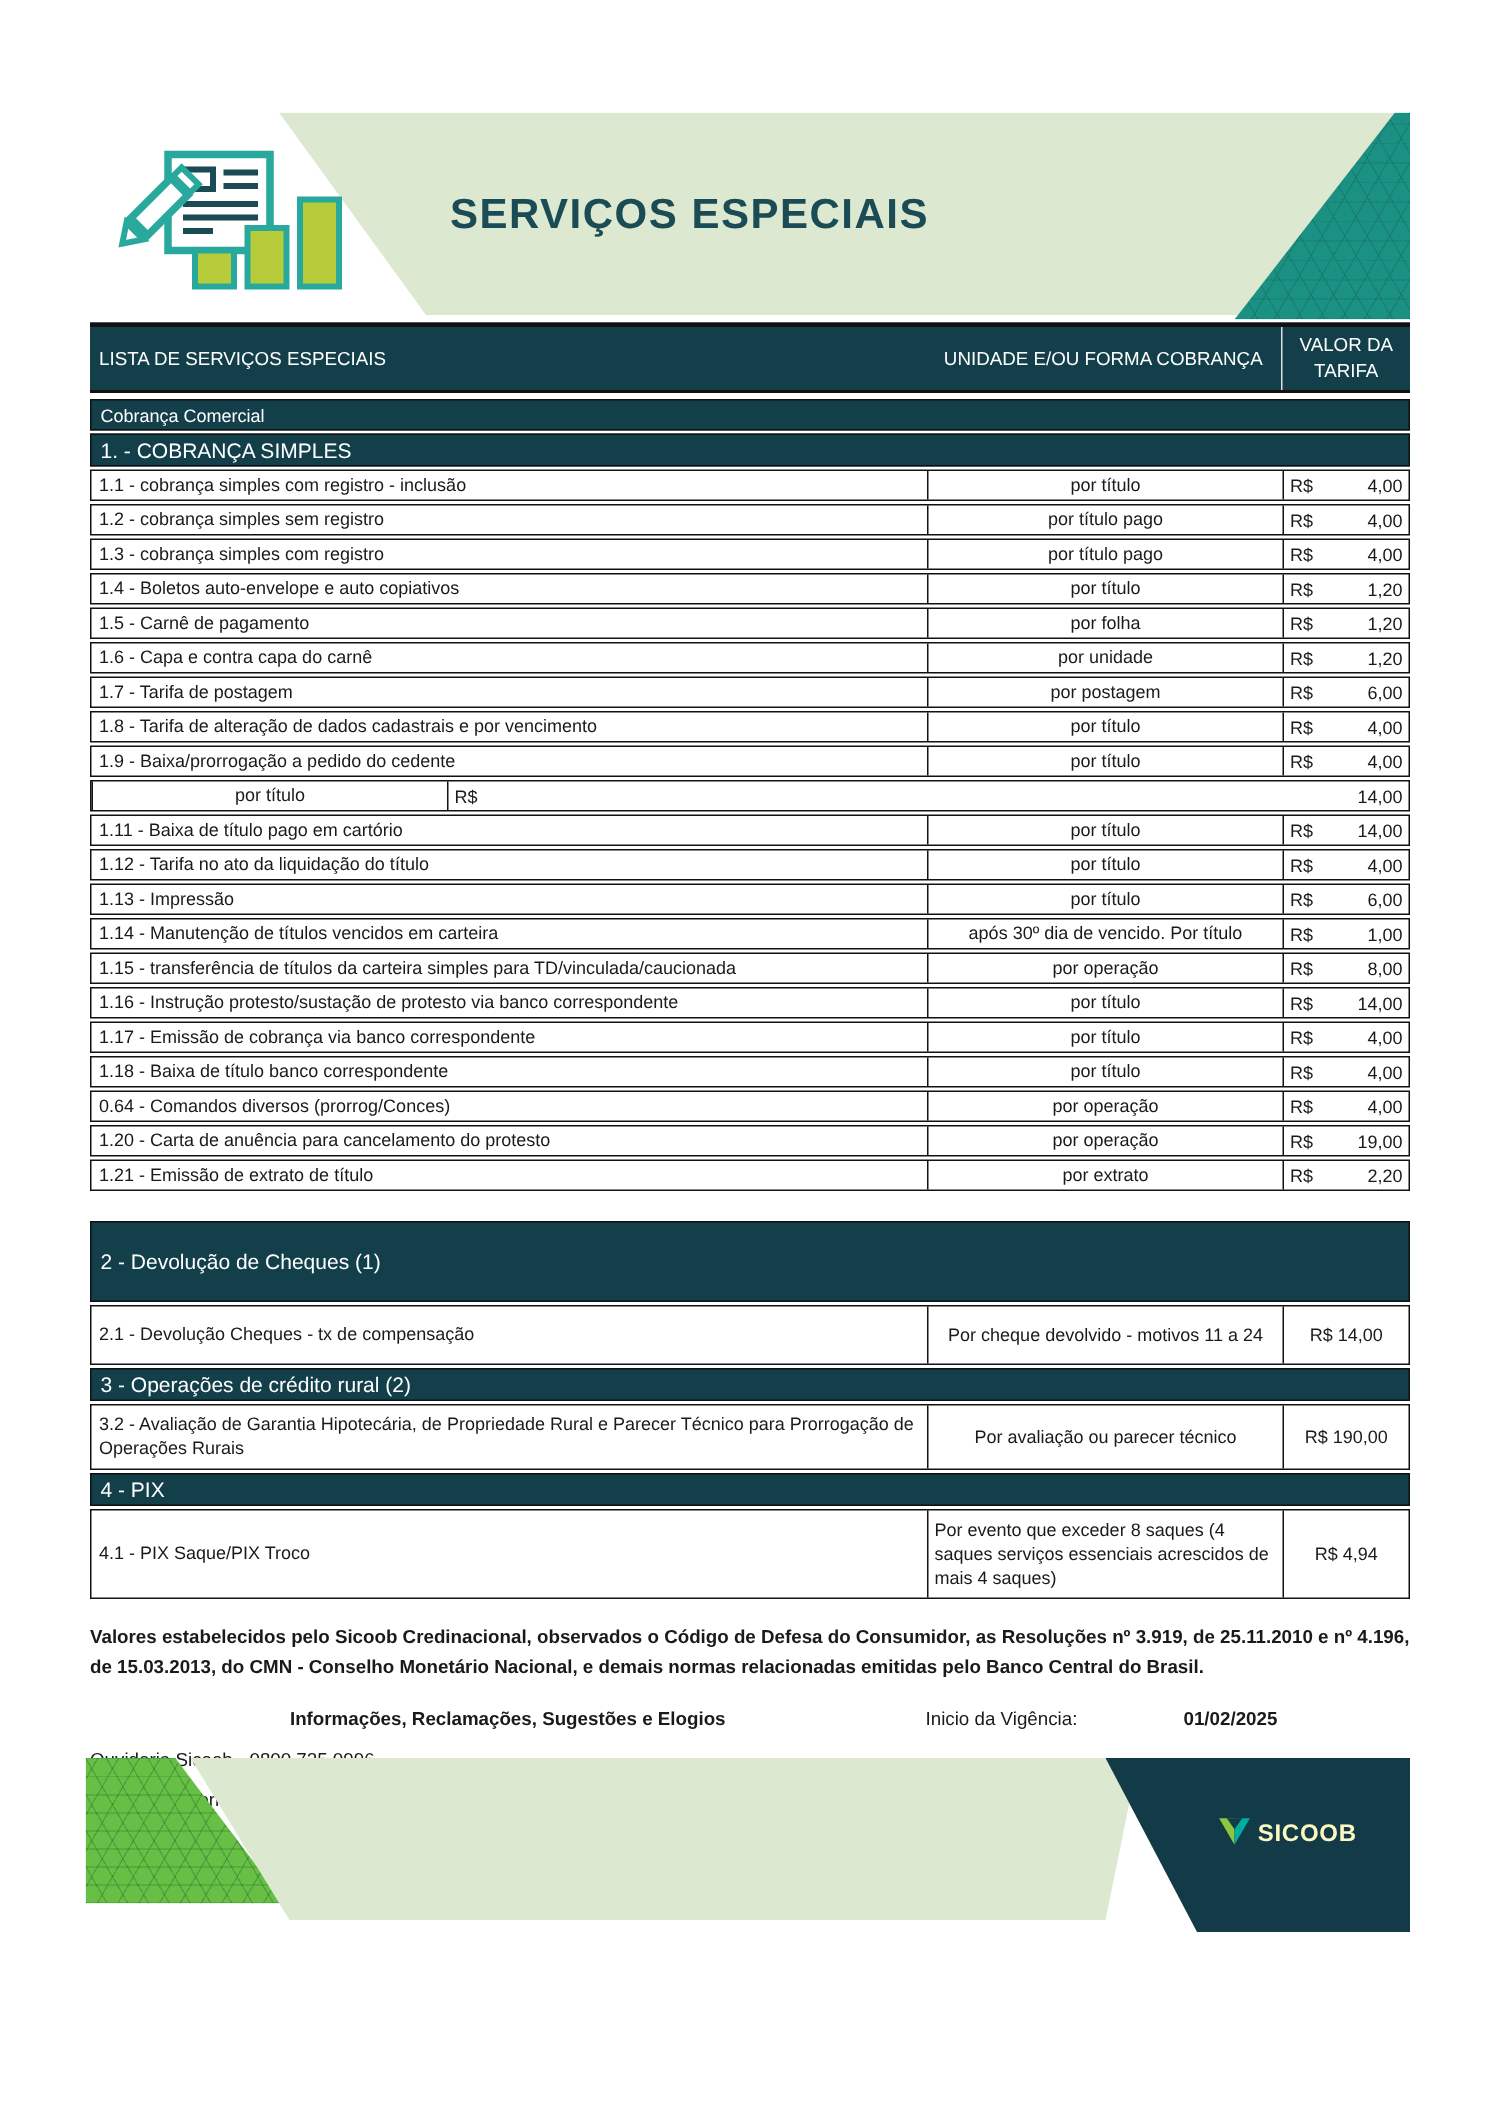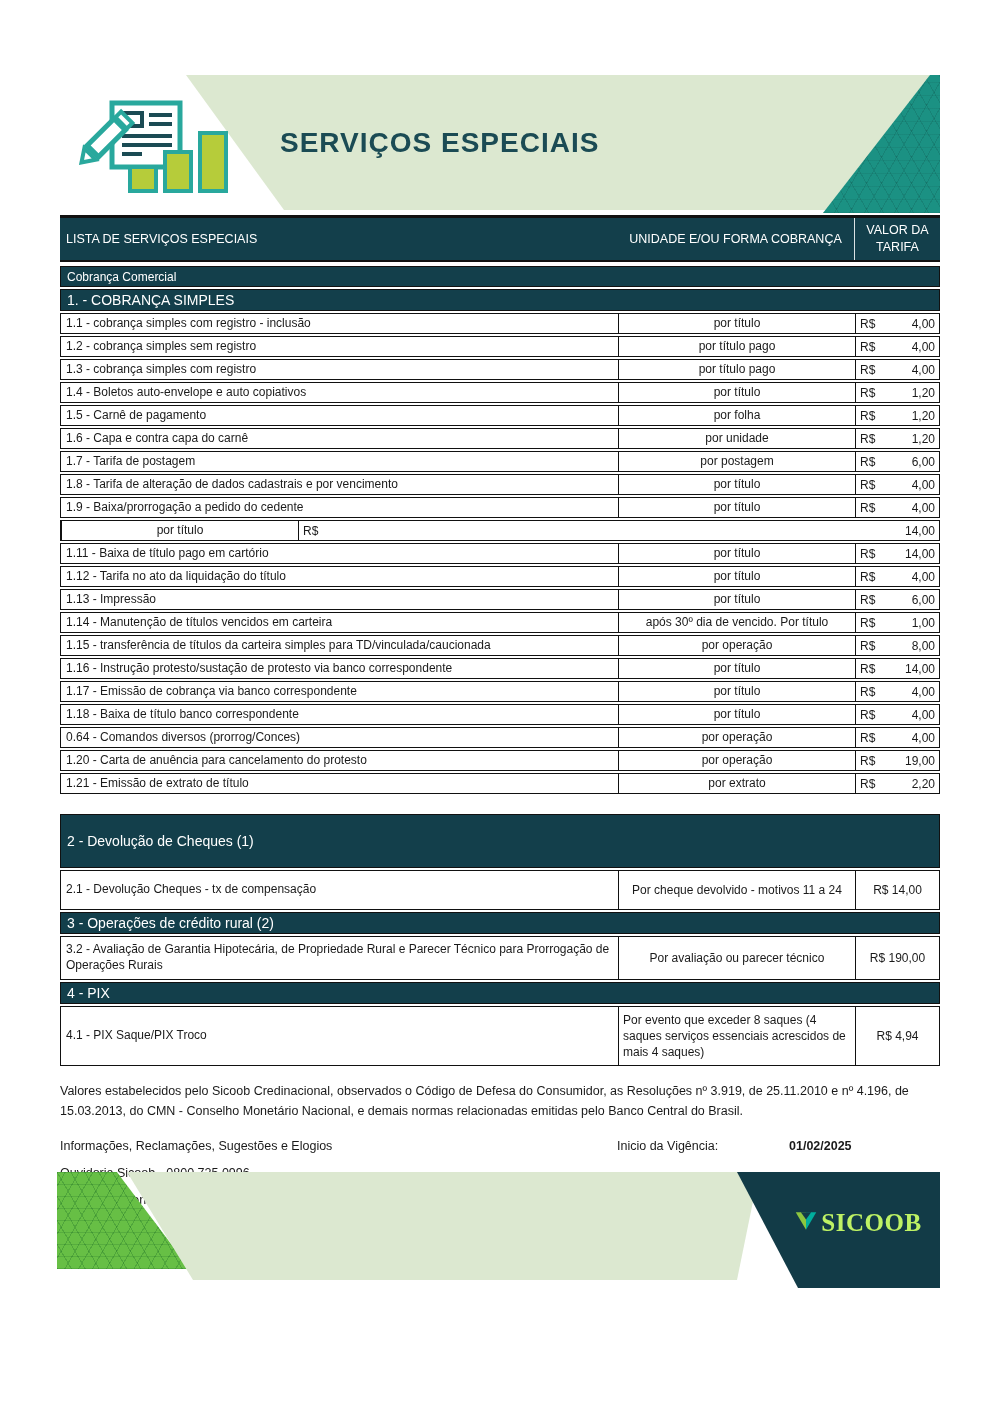--- a/index.html
+++ b/index.html
@@ -33,21 +33,21 @@
     position:absolute;top:0;right:0;width:117px;height:138px;background:var(--teal-tri);
     background-image:
       repeating-linear-gradient(60deg,rgba(0,0,0,0.10) 0 1px,transparent 1px 13px),
       repeating-linear-gradient(-60deg,rgba(0,0,0,0.10) 0 1px,transparent 1px 13px),
       repeating-linear-gradient(0deg,rgba(0,0,0,0.06) 0 1px,transparent 1px 13px);
     -webkit-clip-path:polygon(calc(100% - 10px) 0,100% 0,100% 100%,0 100%);
     clip-path:polygon(calc(100% - 10px) 0,100% 0,100% 100%,0 100%);
   }
   .banner .doc-icon{position:absolute;left:12px;top:22px;}
   .banner h1{
-    position:absolute;left:220px;top:50%;transform:translateY(-50%);
+    position:absolute;left:240px;top:50%;transform:translateY(-50%);
     font-size:28px;font-weight:bold;color:var(--teal-title);letter-spacing:1px;
   }
 
   
   .tariff-table{margin-top:5px;font-size:12px;}
   .thead{
     display:flex;background:var(--teal-header);color:#fff;
     border-top:3px solid var(--border);border-bottom:2px solid var(--border);
     height:47px;align-items:stretch;font-size:12.5px;
   }
@@ -68,23 +68,23 @@
   .t-row .c1{flex:0 0 557px;display:flex;align-items:center;padding:1px 5px;line-height:1.3;}
   .t-row .c2{flex:0 0 237px;display:flex;align-items:center;justify-content:center;text-align:center;
     border-left:1px solid var(--border);padding:1px 4px;line-height:1.35;}
   .t-row .c2.left{justify-content:flex-start;text-align:left;}
   .t-row .c3{flex:1 1 auto;display:flex;align-items:center;border-left:1px solid var(--border);padding:0 4px;}
   .t-row .c3 .cur{margin-right:auto;}
   .t-row .c3 .num{margin-left:auto;}
   .t-row .c3.center{justify-content:center;text-align:center;}
 
   
-  .notes{margin-top:15px;font-size:12.5px;line-height:1.6;}
+  .notes{margin-top:15px;font-size:12.5px;line-height:1.6;font-weight:bold;}
   .contact-row{display:flex;align-items:baseline;margin-top:18px;font-size:12.5px;}
-  .contact-row .ct{flex:0 0 557px;font-weight:normal;}
+  .contact-row .ct{flex:0 0 557px;font-weight:bold;text-align:center;}
   .contact-row .vl{flex:0 0 172px;}
   .contact-row .vd{font-weight:bold;}
   .contact-line{margin-top:13px;font-size:12.5px;}
 
   
   .bottom-banner{position:absolute;left:60px;top:1172px;width:880px;height:118px;}
   .bb-green{
     position:absolute;left:-3px;top:0;width:133px;height:97px;background:var(--green-bright);
     background-image:
       repeating-linear-gradient(60deg,rgba(10,90,30,0.25) 0 1px,transparent 1px 12px),
@@ -98,21 +98,21 @@
     -webkit-clip-path:polygon(62px 0,100% 0,calc(100% - 22px) 100%,128px 100%,66px 100%,66px 99%,0 0);
     clip-path:polygon(0 0,100% 0,calc(100% - 22px) 100%,66px 100%);
   }
   .bb-teal{
     position:absolute;right:0;top:0;width:203px;height:116px;background:var(--logo-bg);
     -webkit-clip-path:polygon(0 0,100% 0,100% 100%,61px 100%);
     clip-path:polygon(0 0,100% 0,100% 100%,61px 100%);
     display:flex;align-items:center;justify-content:center;
   }
   .sicoob-logo{display:flex;align-items:center;gap:4px;margin-left:40px;margin-top:-14px;}
-  .sicoob-logo .word{color:#bef264;font-weight:bold;font-size:25px;letter-spacing:0.5px;font-family:Liberation Serif, serif;}
+  .sicoob-logo .word{color:#fef9c3;font-weight:bold;font-size:16px;letter-spacing:0.5px;}
 </style>
 </head>
 <body>
 
 <div class="page">
 
   <div class="banner">
     <div class="green-band"></div>
     <div class="teal-corner"></div>
     <div class="doc-icon">

